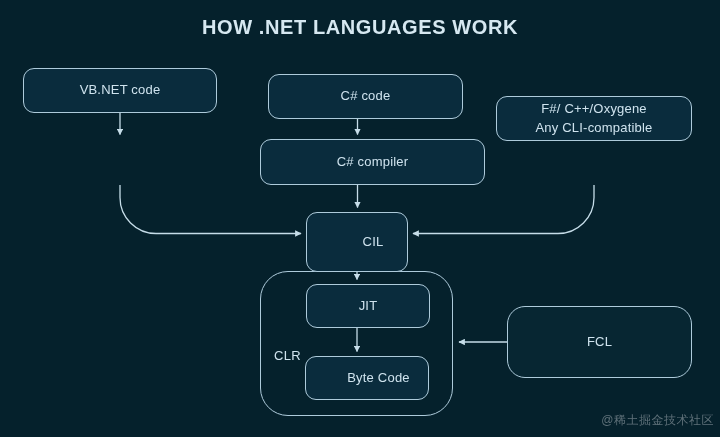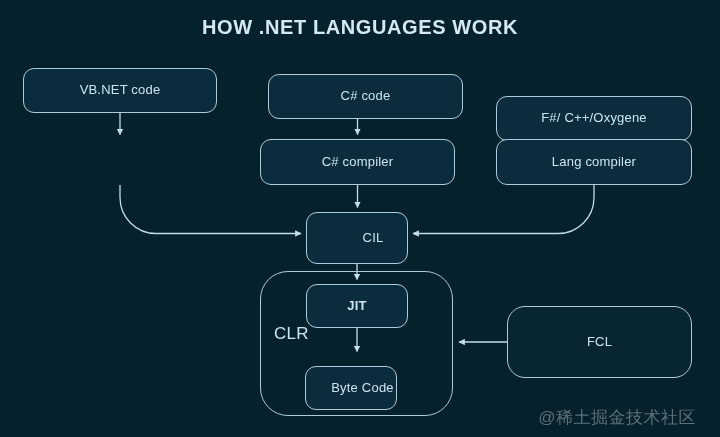--- a/index.html
+++ b/index.html
@@ -49,49 +49,49 @@
     align-items:center;justify-content:center;
     line-height:1.45;
     text-align:center;
   }
   
   .n-vb-code       {left:23px;  top:68px;  width:194px; height:45px;justify-content:center;}
   .n-cs-code       {left:268px; top:68px;  width:195px; height:45px;margin-top:6px;}
   .n-cli-code      {left:496px; top:68px;  width:196px; height:45px;margin-top:28px;}
   
   .n-vb-compiler   {left:23px;  top:139px; width:194px; height:46px;}
-  .n-cs-compiler   {left:260px; top:139px; width:195px; height:46px;}
+  .n-cs-compiler   {left:260px; top:139px; width:225px; height:46px;}
   .n-lang-compiler {left:496px; top:139px; width:196px; height:46px;}
   
-  .n-cil           {left:306px; top:212px; width:102px; height:52px;padding-left:32px;}
+  .n-cil           {left:306px; top:212px; width:102px; height:60px;padding-left:32px;}
   
   .clr-group{
     position:absolute;
     left:260px; top:271px; width:193px; height:145px;
     border:1.5px solid var(--box-border);
     border-radius:28px;
     background:transparent;
   }
   .clr-label{
     position:absolute;
-    left:274px; top:324px;
+    left:274px; top:348px;
     color:var(--text);
-    font-size:17px;
+    font-size:13px;
     letter-spacing:0.3px;
   }
-  .n-jit           {left:306px; top:284px; width:102px; height:44px;font-weight:bold;}
-  .n-bytecode      {left:305px; top:366px; width:92px; height:44px;padding-left:23px;}
+  .n-jit           {left:306px; top:284px; width:124px; height:44px;}
+  .n-bytecode      {left:305px; top:356px; width:124px; height:44px;padding-left:23px;}
   .n-fcl           {left:507px; top:306px; width:185px; height:72px;
                     border-radius:18px; background:#07263241;}
   .n-fcl{background:#072632;}
   .watermark{
     position:absolute;
-    right:24px; bottom:8px;
+    right:6px; bottom:8px;
     color:var(--watermark-color);
-    font-size:17px;
+    font-size:12px;
     letter-spacing:0.5px;
     opacity:0.85;
   }
 </style>
 </head>
 <body>
 
 <div class="stage">
 
   <div class="title">HOW .NET LANGUAGES WORK</div>
@@ -119,27 +119,25 @@
   <span class="clr-label">CLR</span>
 
   <div class="node n-vb-code">
     <span>VB.NET code</span>
   </div>
   <div class="node n-cs-code">
     <span>C# code</span>
   </div>
   <div class="node n-cli-code">
     <span>F#/ C++/Oxygene</span>
+    <span>Any CLI-compatible</span>
   </div>
 
   <div class="node n-cs-compiler">
     <span>C# compiler</span>
-  </div>
-  <div class="node n-lang-compiler">
-    <span>Lang compiler</span>
   </div>
 
   <div class="node n-cil">
     <span>CIL</span>
   </div>
 
   <div class="node n-jit">
     <span>JIT</span>
   </div>
   <div class="node n-bytecode">

